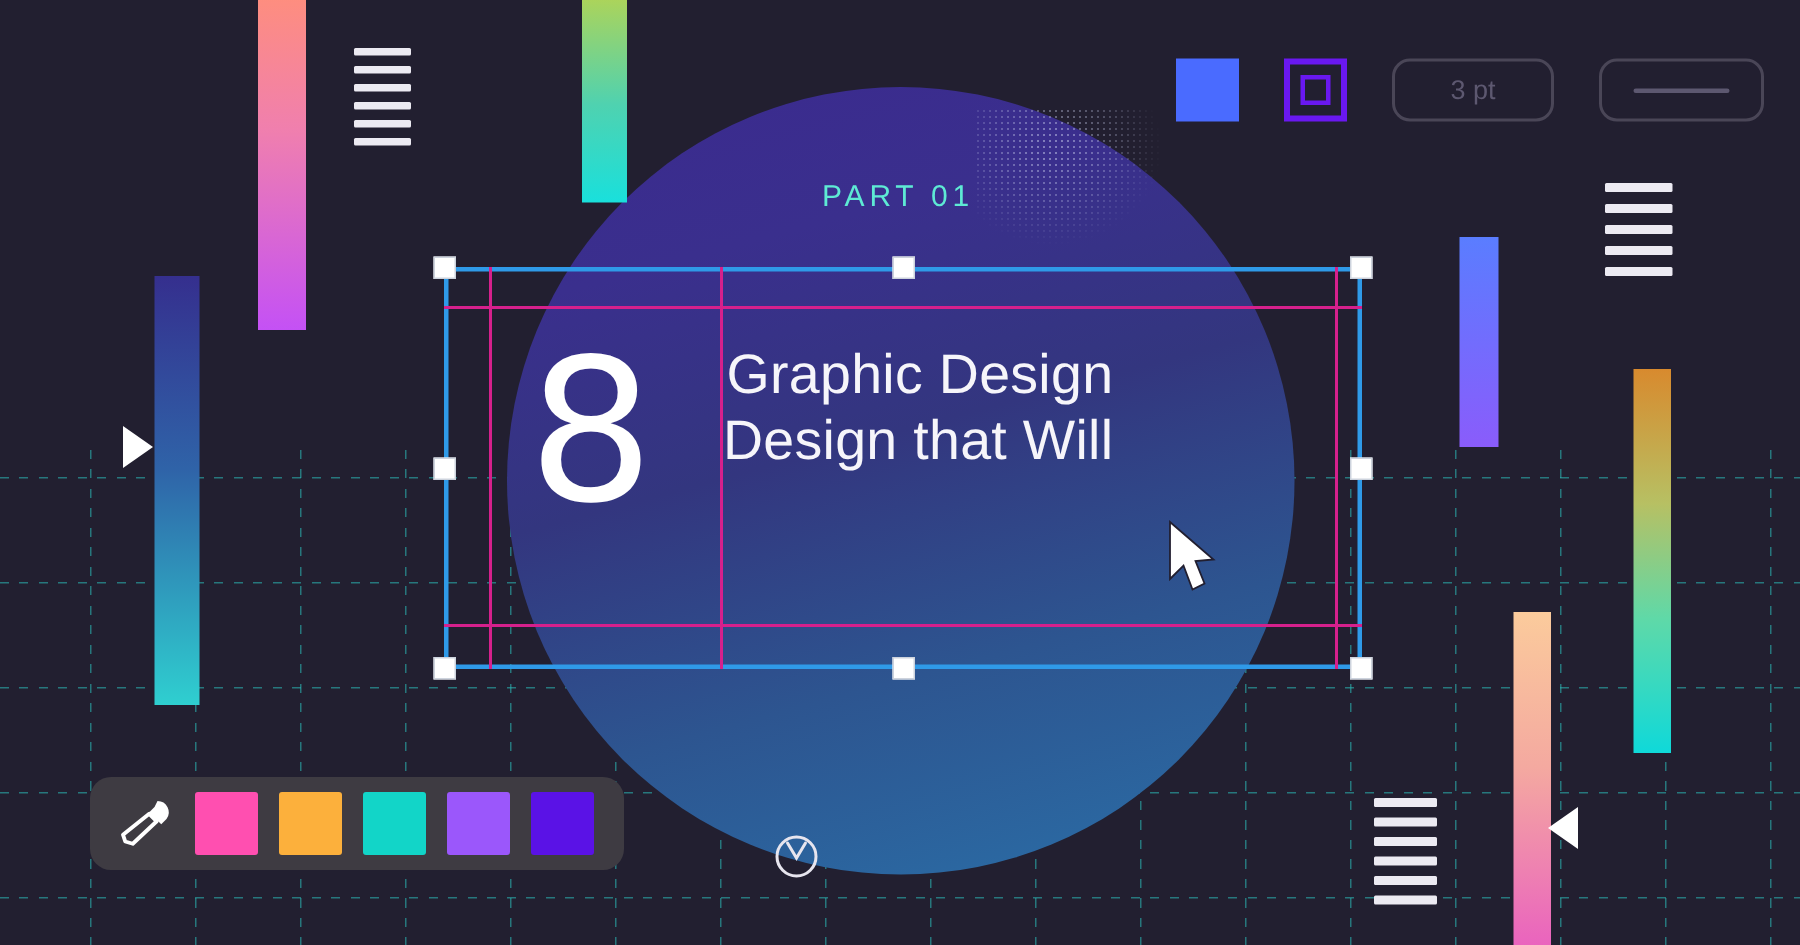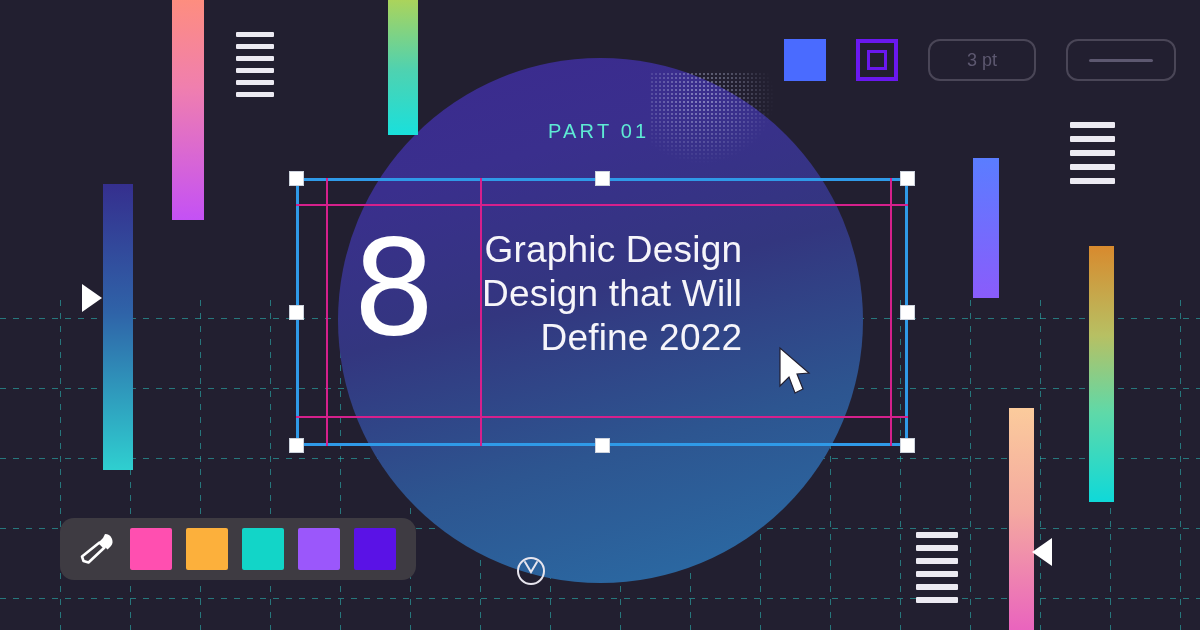--- a/index.html
+++ b/index.html
@@ -196,21 +196,20 @@
     <div class="handle" style="left:604px;top:260px"></div>
   </div>
 
   <div class="part-label">PART 01</div>
 
   <div class="title-block">
     <div class="big-num">8</div>
     <div class="headline">
       <div>Graphic Design</div>
       <div>Design that Will</div>
-      <div>Define 2022</div>
     </div>
   </div>
 
   <svg class="cursor-arrow" viewBox="0 0 40 52">
     <path d="M4 2 L4 40 L13 31 L19 47 L27 43 L21 28 L33 27 Z" fill="#ffffff" stroke="#221f30" stroke-width="1.2"></path>
   </svg>
 
   <div class="top-toolbar">
     <div class="tb-fill"></div>
     <div class="tb-stroke">

